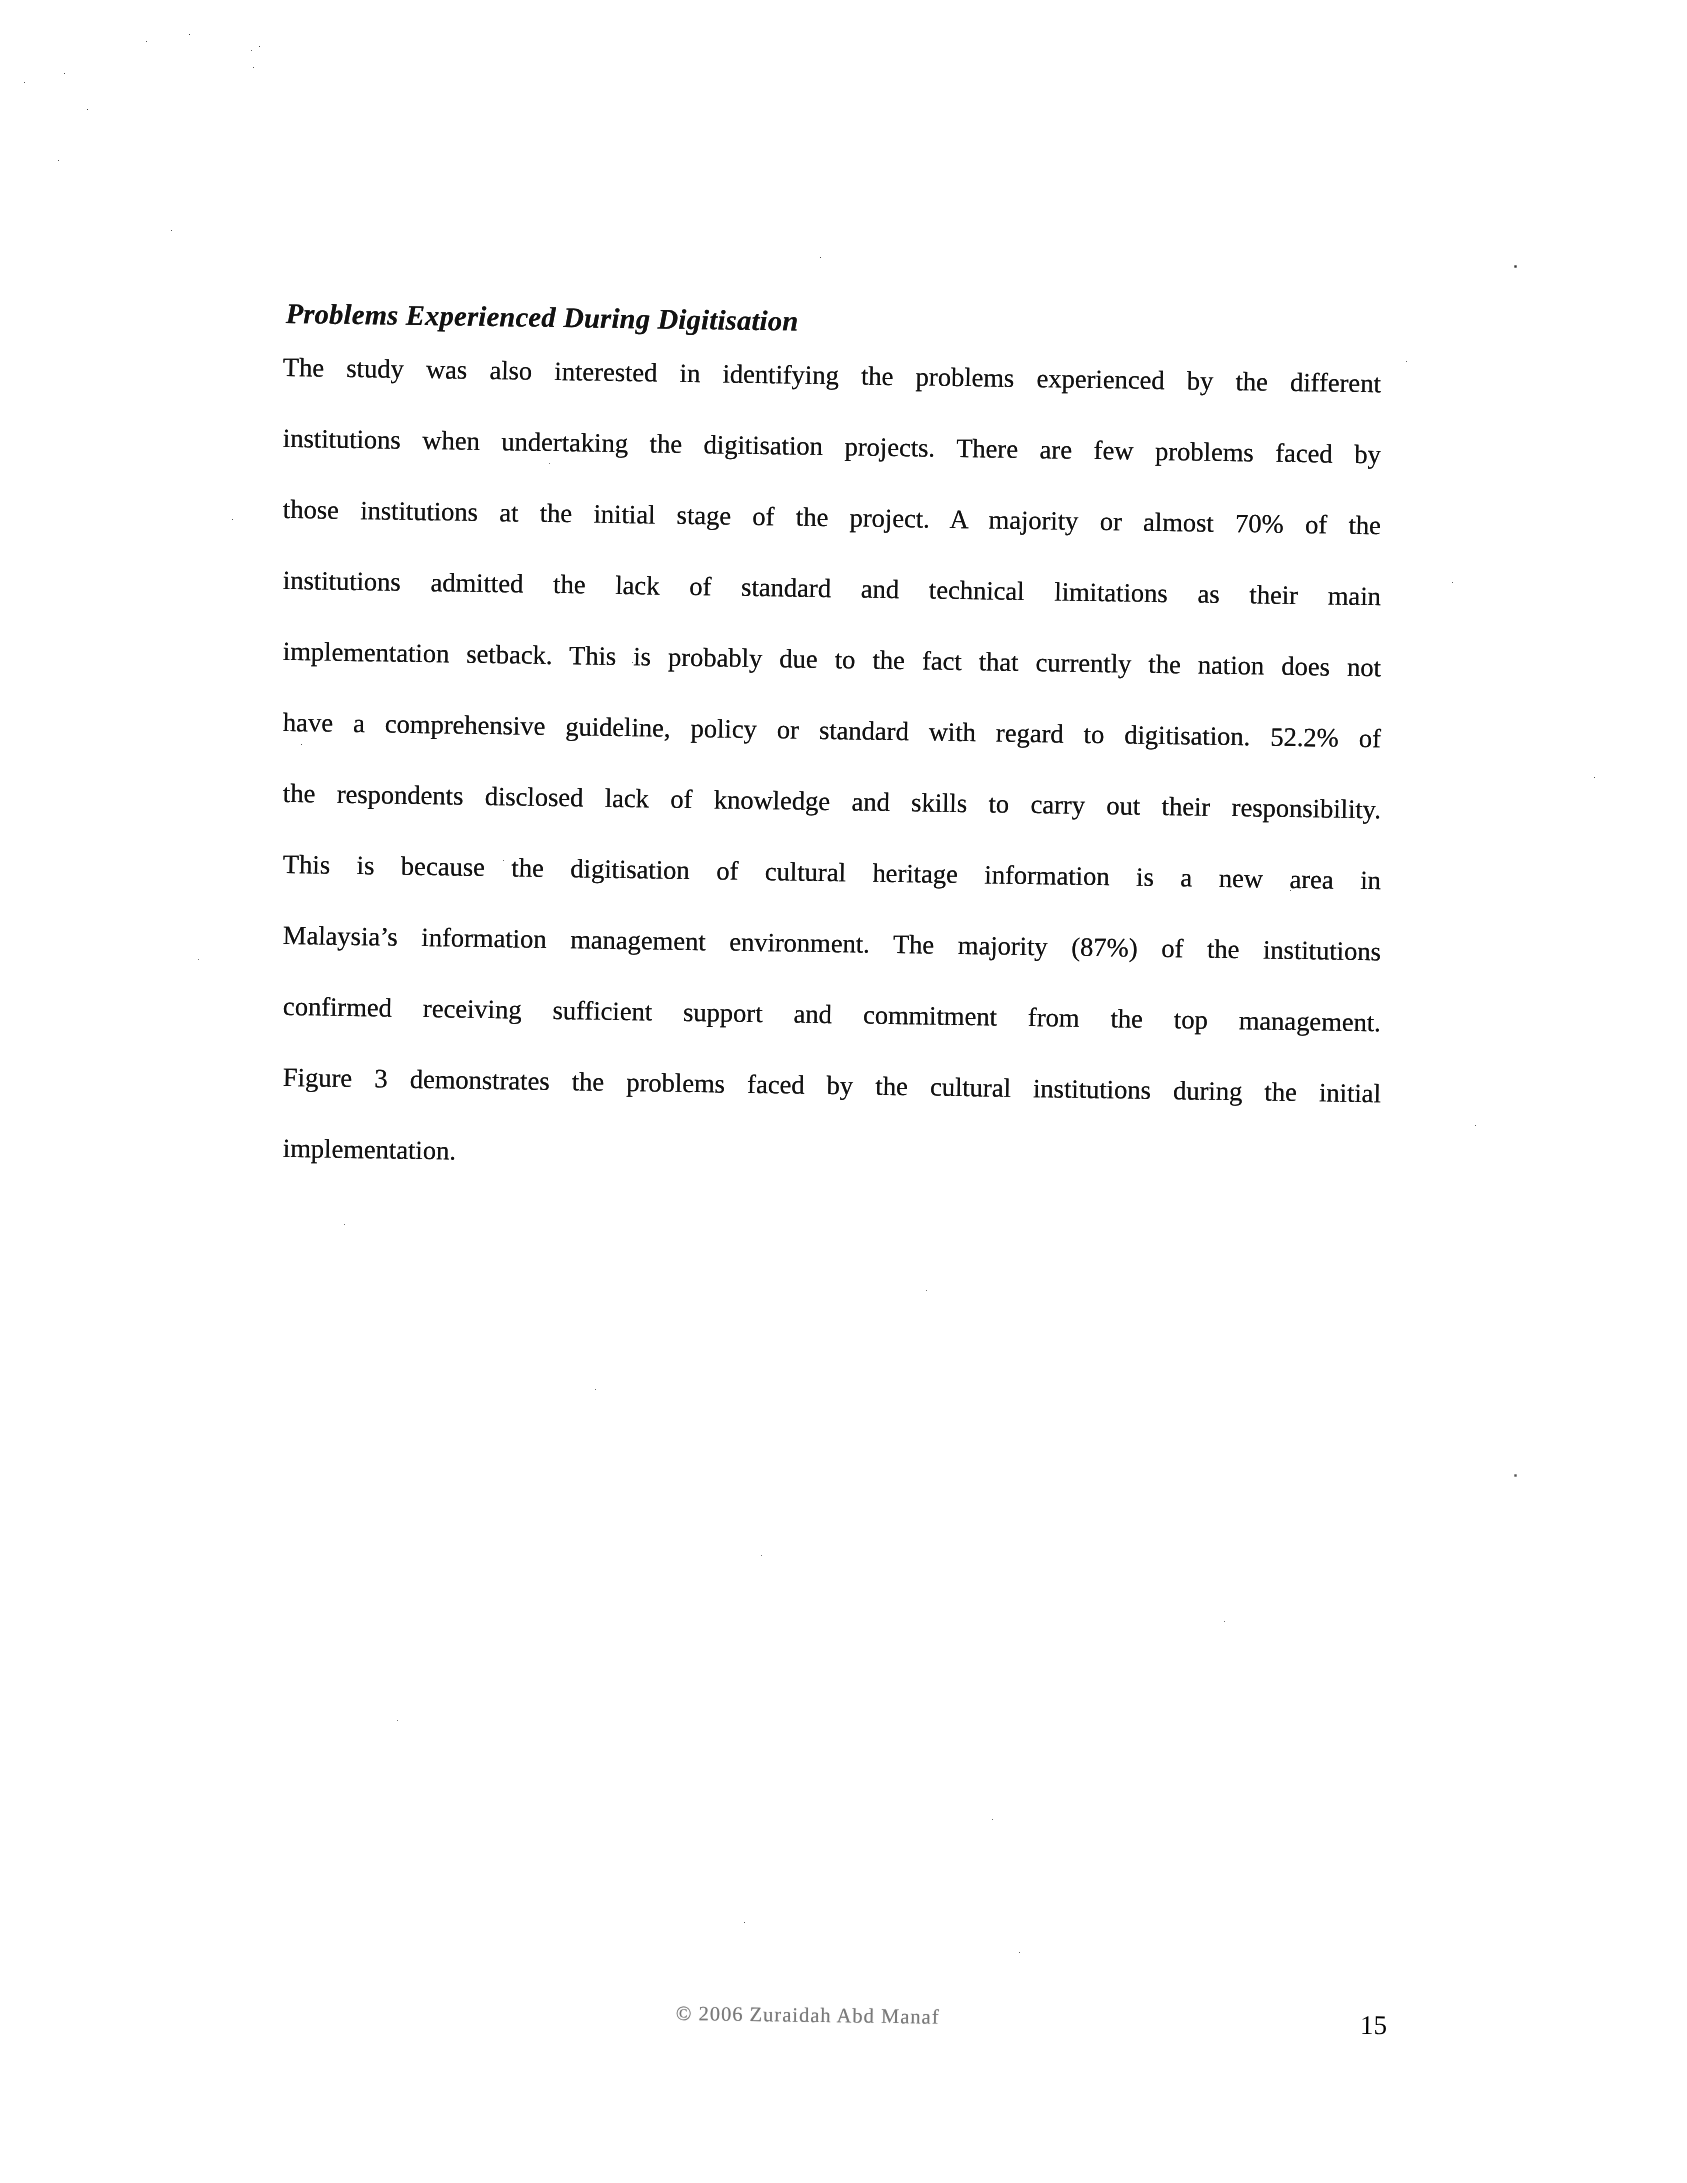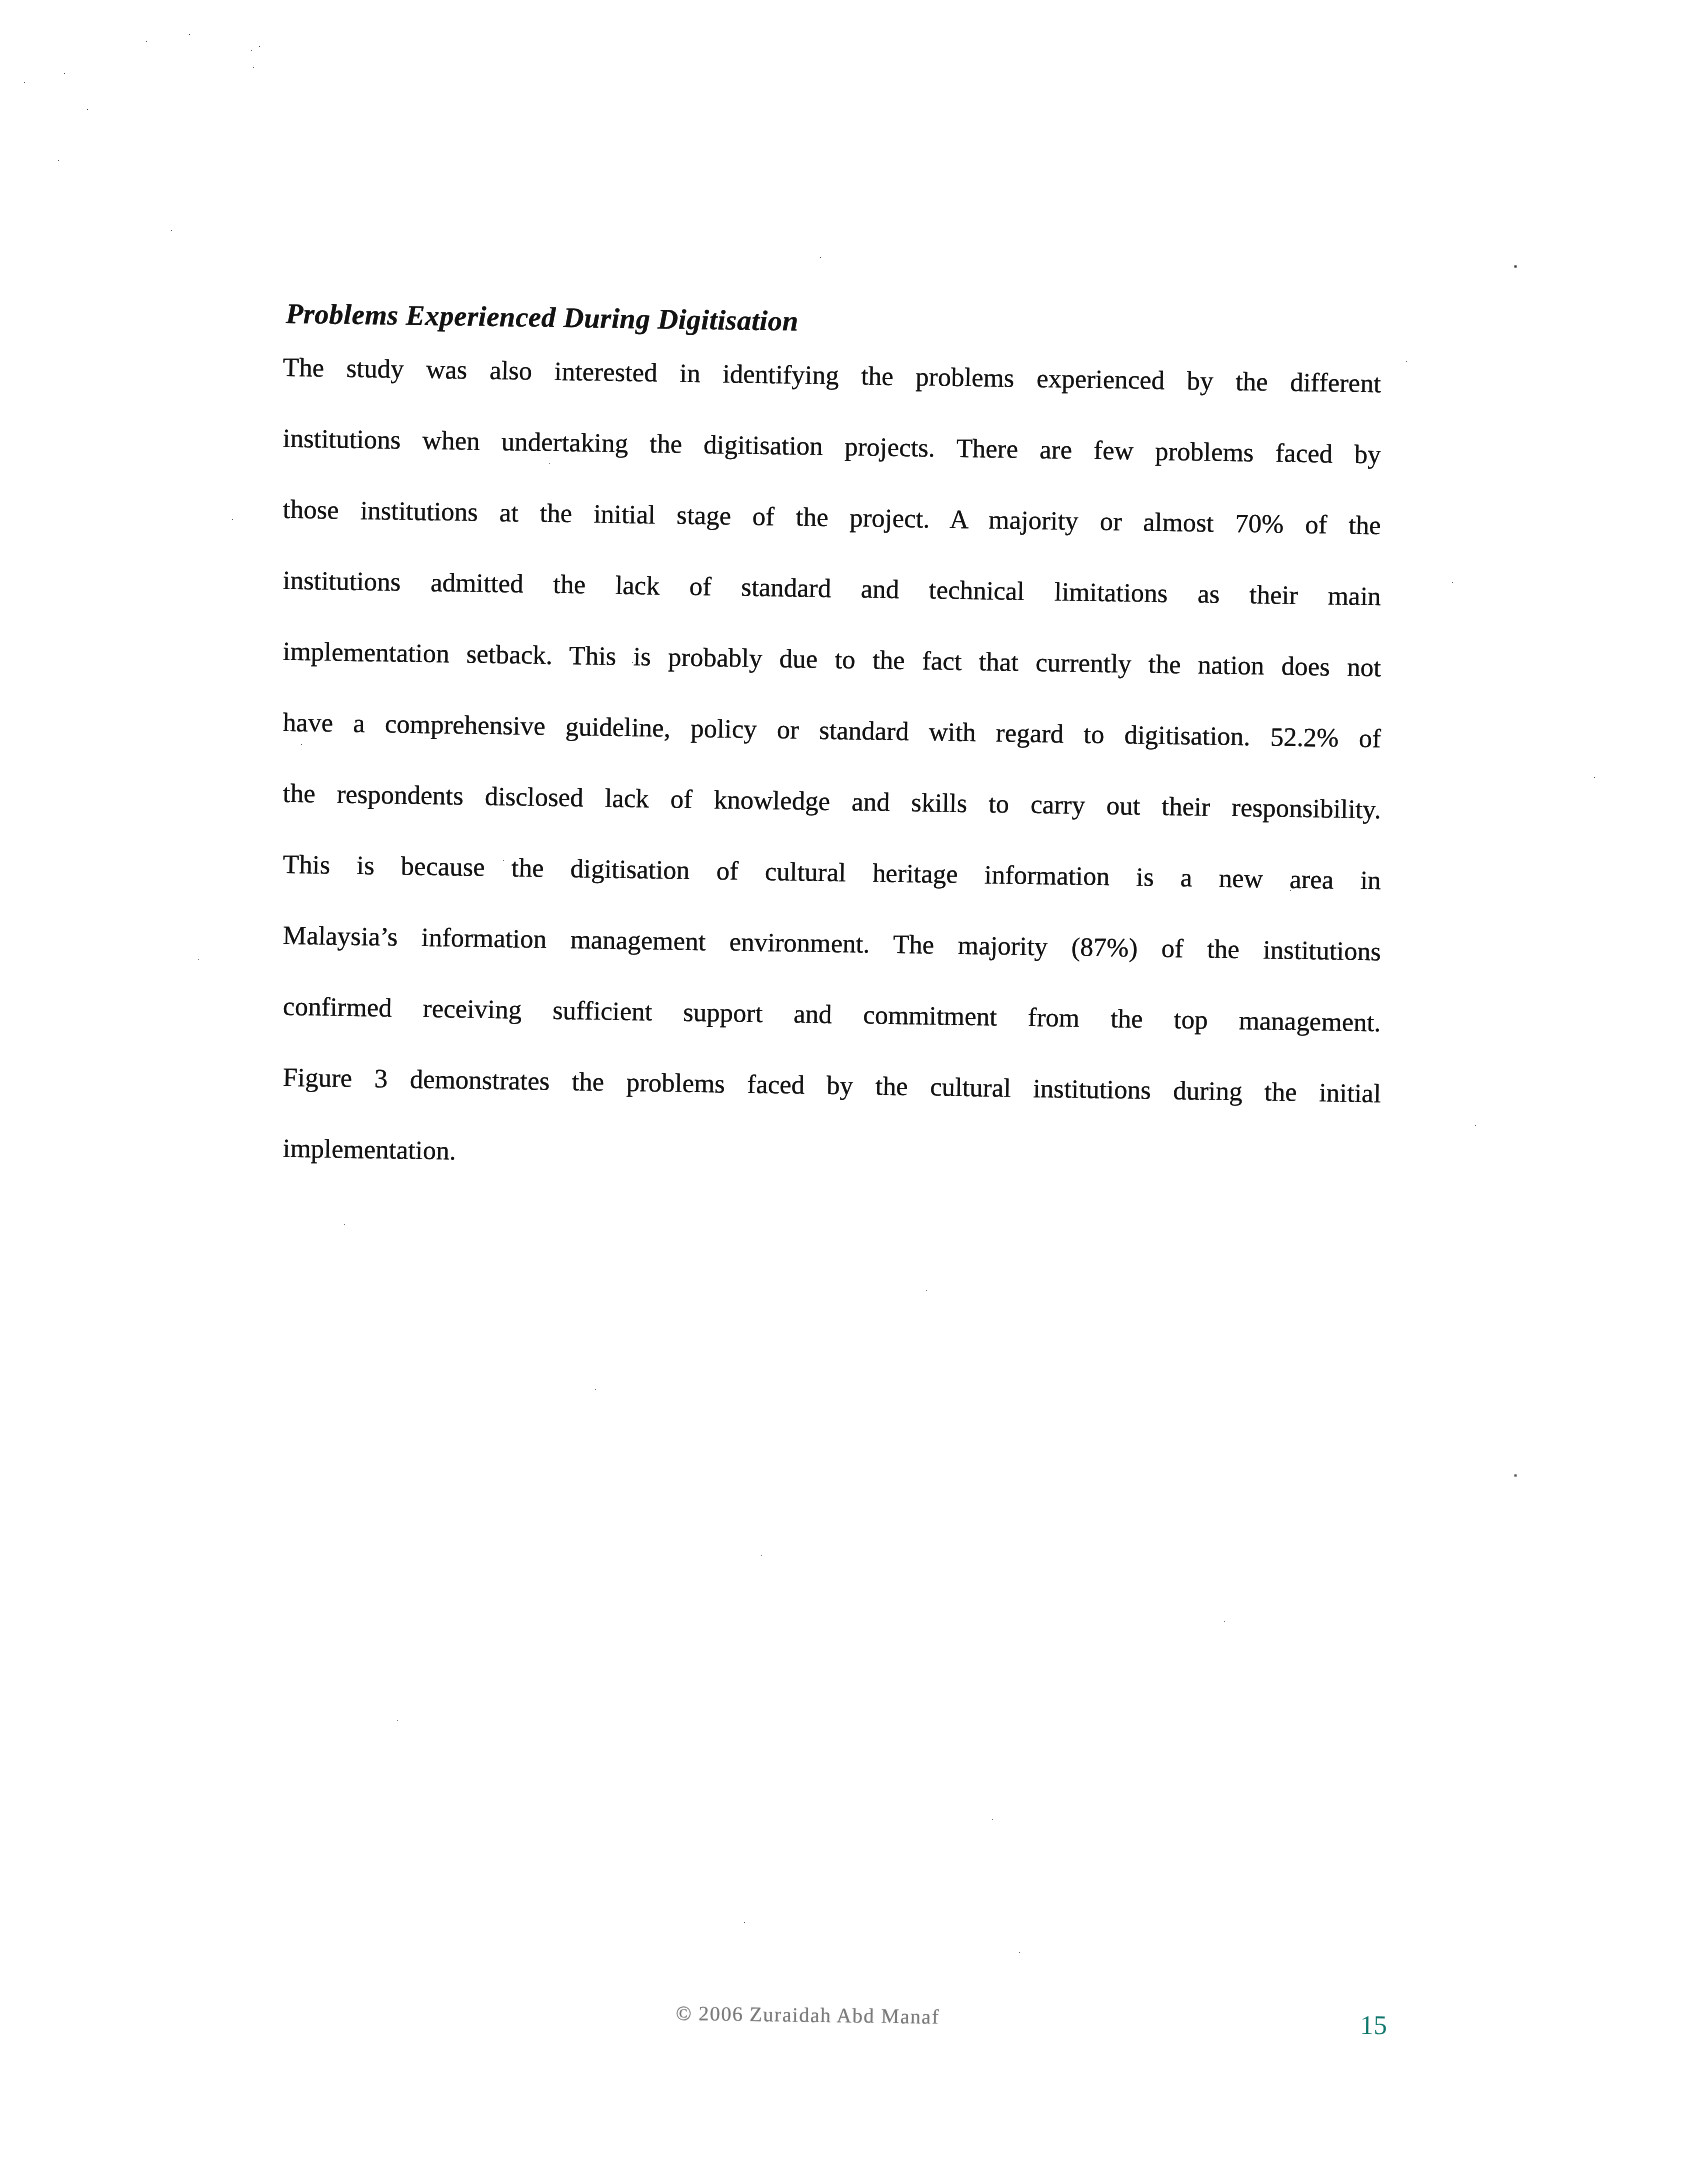--- a/index.html
+++ b/index.html
@@ -65,21 +65,21 @@
     transform: rotate(0.8deg);
     transform-origin: left top;
     text-shadow: 0 0 0.7px #a0a0a0;
     white-space: nowrap;
   }
   .pageno {
     position: absolute;
     left: 1360px;
     top: 2010px;
     font-size: 27px;
-    color: #0f766e;
+    color: #000000;
     transform: rotate(0.5deg);
   }
   
   .specks {
     position: absolute;
     left: 0;
     top: 0;
     width: 1.3px;
     height: 1.3px;
     background: transparent;

